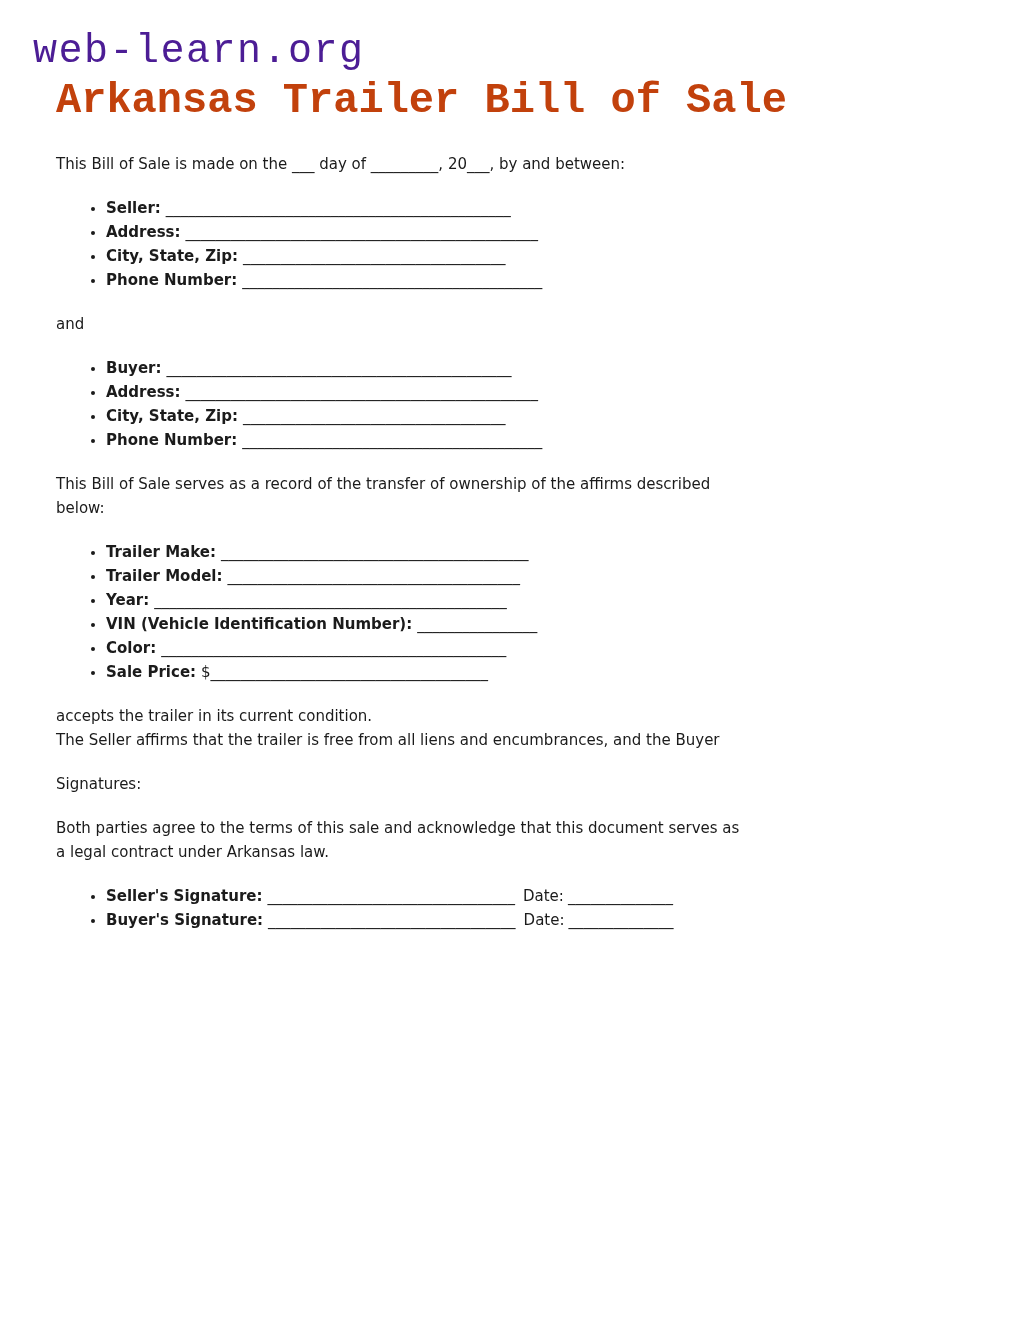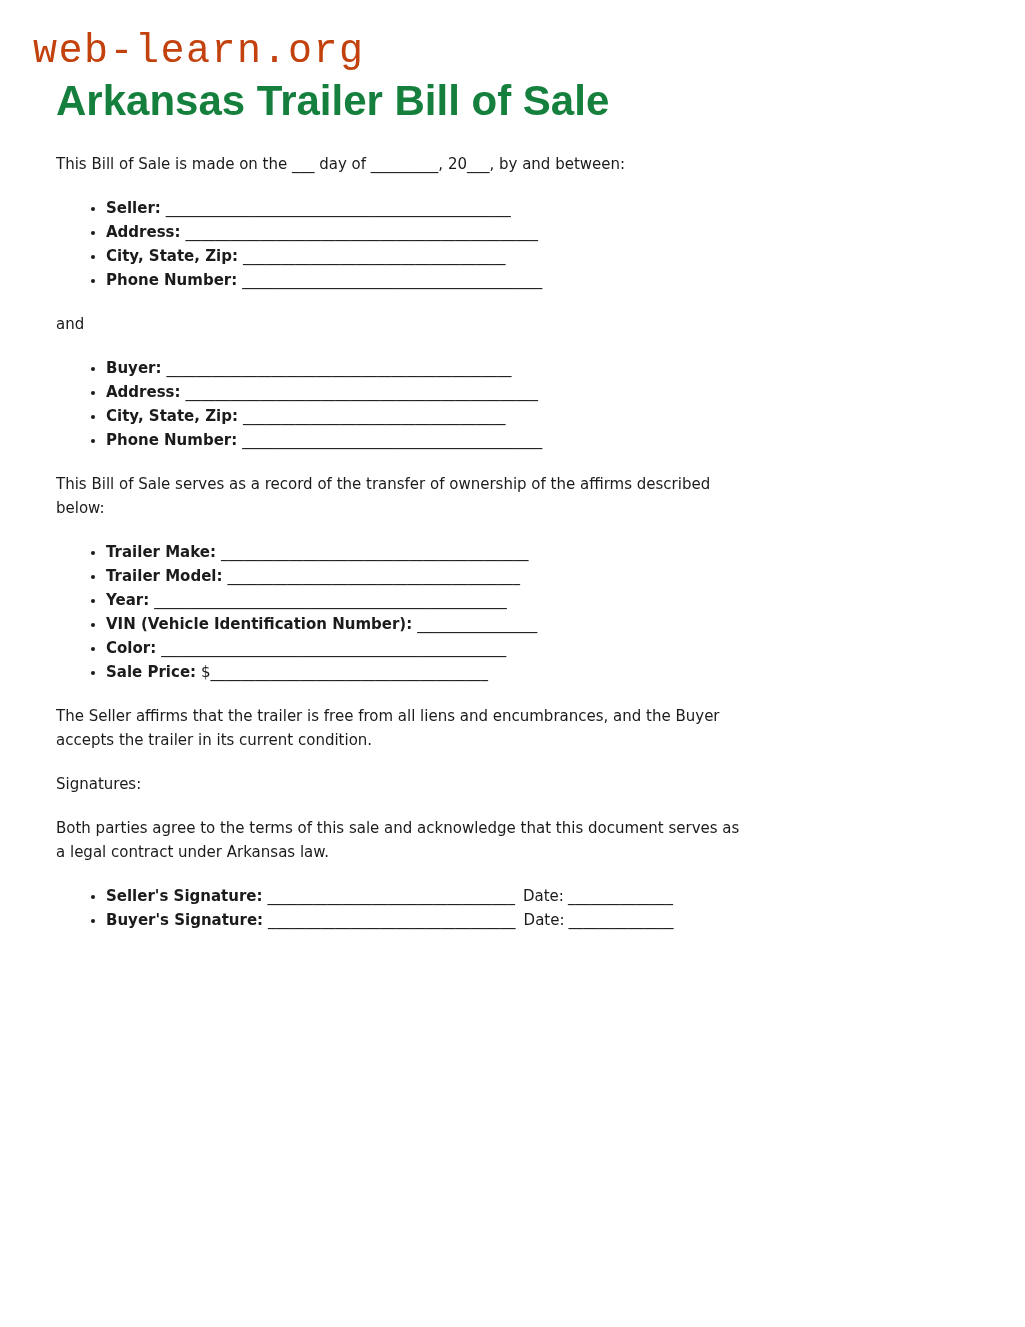--- a/index.html
+++ b/index.html
@@ -10,31 +10,31 @@
     font-family: "DejaVu Sans", "Liberation Sans", sans-serif;
     color: #1b1b1b;
   }
   .page { padding: 28px 55px 40px 56px; }
 
   .logo {
     font-family: "Liberation Mono", "DejaVu Sans Mono", monospace;
     font-size: 40px;
     line-height: 48px;
     letter-spacing: 1.5px;
-    color: #c2410c;
+    color: #4c1d95;
     margin-left: -23px;
     white-space: nowrap;
   }
 
   h1.title {
-    font-family: Liberation Sans, sans-serif;
+    font-family: Liberation Mono, monospace;
     font-size: 42px;
     line-height: 46px;
     font-weight: 700;
-    color: #15803d;
+    color: #c2410c;
     margin: 2px 0 28px 0;
     white-space: nowrap;
   }
 
   p.para {
     margin: 20px 0;
     font-size: 15px;
     line-height: 24px;
   }
   .pline { display: block; white-space: nowrap; }
@@ -90,22 +90,22 @@
   <ul class="fields">
     <li><span class="lbl">Trailer Make:</span><span class="line">_________________________________________</span></li>
     <li><span class="lbl">Trailer Model:</span><span class="line">_______________________________________</span></li>
     <li><span class="lbl">Year:</span><span class="line">_______________________________________________</span></li>
     <li><span class="lbl">VIN (Vehicle Identification Number):</span><span class="line">________________</span></li>
     <li><span class="lbl">Color:</span><span class="line">______________________________________________</span></li>
     <li><span class="lbl">Sale Price:</span><span class="line">$_____________________________________</span></li>
   </ul>
 
   <p class="para">
+    <span class="pline">accepts the trailer in its current condition.</span>
     <span class="pline">The Seller affirms that the trailer is free from all liens and encumbrances, and the Buyer</span>
-    <span class="pline">accepts the trailer in its current condition.</span>
   </p>
 
   <p class="para">Signatures:</p>
 
   <p class="para">
     <span class="pline">Both parties agree to the terms of this sale and acknowledge that this document serves as</span>
     <span class="pline">a legal contract under Arkansas law.</span>
   </p>
 
   <ul class="fields">

